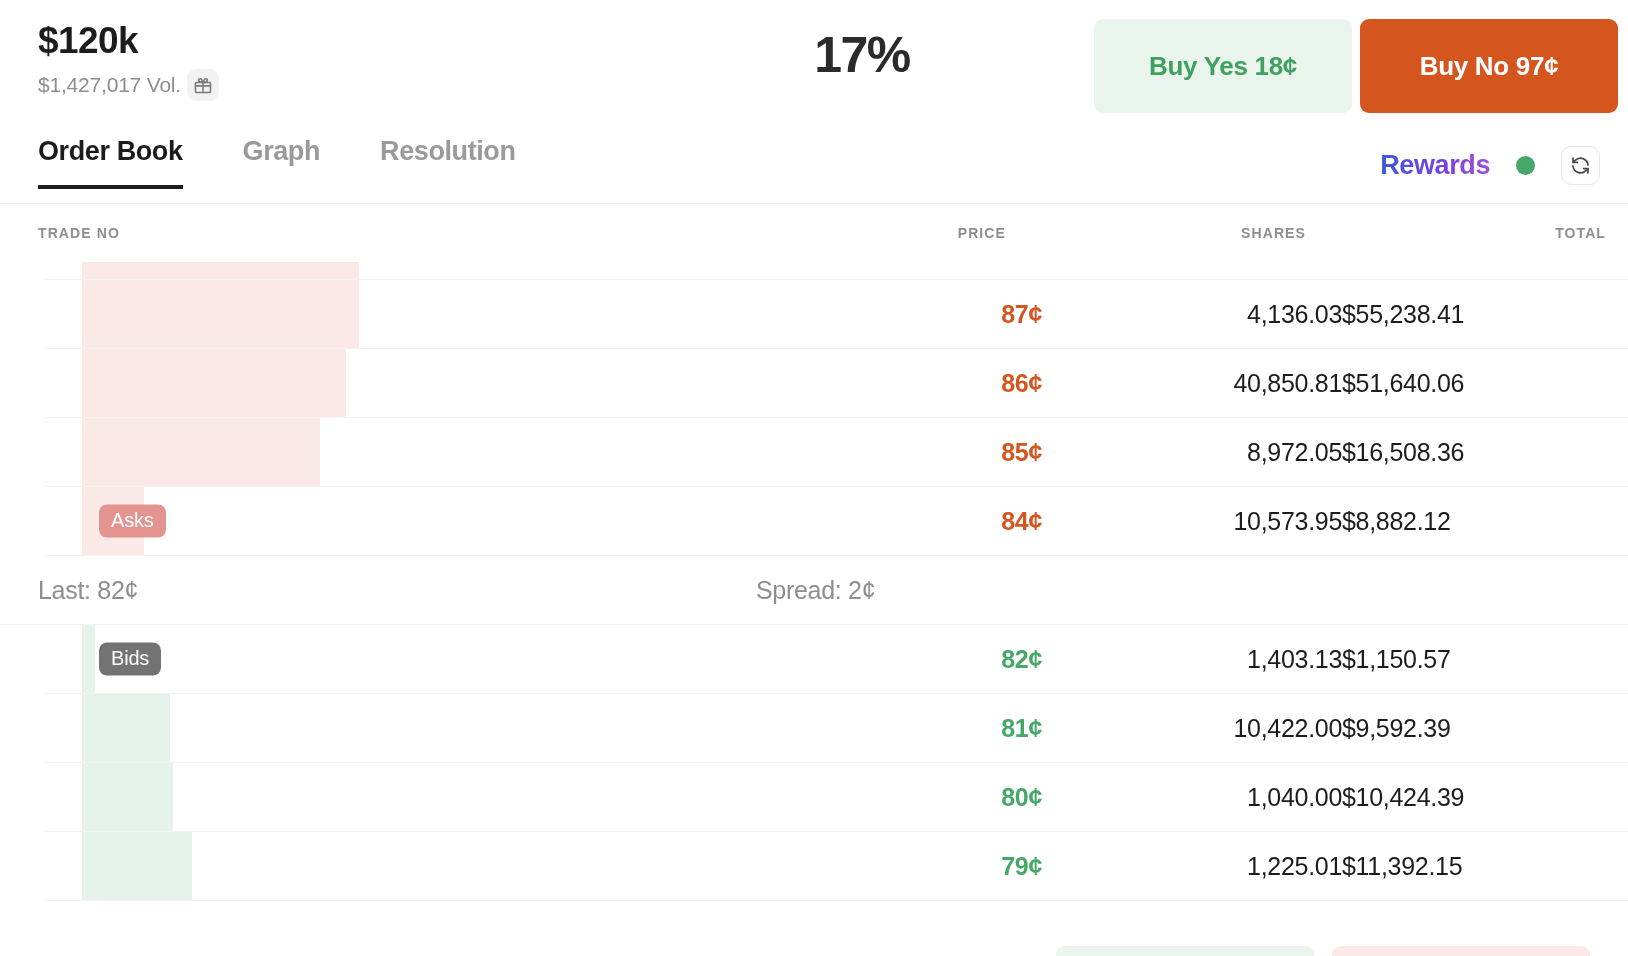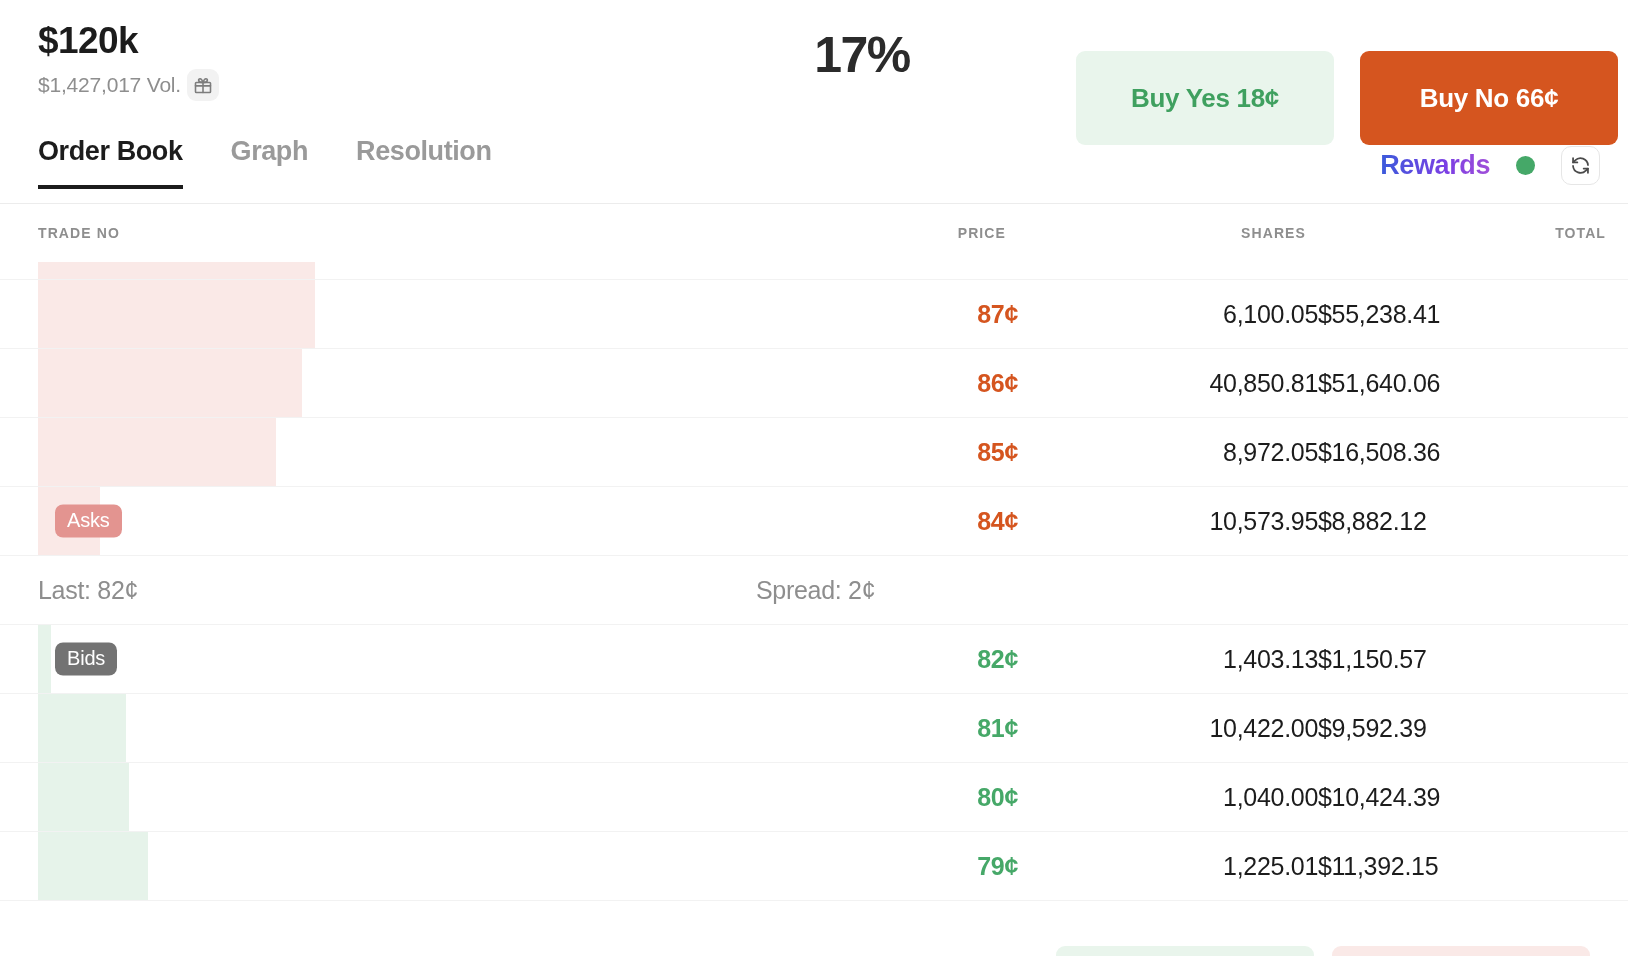--- a/index.html
+++ b/index.html
@@ -51,22 +51,21 @@
     font-weight: 700;
     letter-spacing: -1.5px;
     color: #2b2b2b;
     transform: translateX(48px);
   }
 
   .hdr-btns {
     position: absolute;
     right: 10px; top: 19px;
     display: flex;
-    gap: 26px;
-    margin-top: 32px;
+    gap: 8px;
   }
   .btn {
     border: none;
     border-radius: 9px;
     font-family: inherit;
     font-size: 26px;
     font-weight: 700;
     letter-spacing: -0.3px;
     cursor: pointer;
     height: 94px;
@@ -75,21 +74,21 @@
   .btn-yes { width: 258px; background: #e9f5ec; color: #3fa05f; }
   .btn-no  { width: 258px; background: #d5551f; color: #ffffff; }
 
   
   .tabbar {
     position: relative;
     height: 80px;
     padding: 0 38px;
     border-bottom: 1px solid #ececec;
   }
-  .tabs { display: flex; gap: 48px; height: 100%; align-items: flex-start; padding-top: 12px; }
+  .tabs { display: flex; gap: 60px; height: 100%; align-items: flex-start; padding-top: 12px; }
   .tab {
     font-size: 27px;
     font-weight: 700;
     color: #9a9a9a;
     letter-spacing: -0.4px;
     cursor: pointer;
     padding-bottom: 22px;
     position: relative;
     background: none; border: none; font-family: inherit;
   }
@@ -142,24 +141,25 @@
     color: #8e8e8e;
   }
   .ch-price, .ch-shares, .ch-total { text-align: right; }
 
   .book { position: relative; }
 
   .row {
     position: relative;
     display: grid;
     grid-template-columns: 713px 255px 300px 300px;
-    padding: 0 50px;
+    padding: 0 30px;
     height: 69px;
     align-items: center;
     border-bottom: 1px solid #f2f2f2;
+    margin-left: 44px;
   }
   .row .cell { position: relative; z-index: 2; font-size: 25px; letter-spacing: -0.3px; }
   .c-price  { text-align: right; font-weight: 700; }
   .c-shares { text-align: right; font-weight: 400; color: #1c1c1c; }
   .c-total  { font-weight: 400; color: #1c1c1c; }
   .ask .c-price { color: #d5551f; }
   .bid .c-price { color: #46a868; }
 
   .depth {
     position: absolute;
@@ -242,21 +242,21 @@
         </span>
       </div>
     </div>
 
     <div class="pct-wrap">
       <span class="pct">17%</span>
     </div>
 
     <div class="hdr-btns">
       <button class="btn btn-yes">Buy Yes 18¢</button>
-      <button class="btn btn-no">Buy No 66¢</button>
+      <button class="btn btn-no">Buy No 97¢</button>
     </div>
   </div>
 
   <div class="tabbar">
     <div class="tabs">
       <button class="tab active">Order Book</button>
       <button class="tab">Graph</button>
       <button class="tab">Resolution</button>
     </div>
 
@@ -286,21 +286,21 @@
     <div class="row ask row-clip">
       <div class="depth" style="width:277px"></div>
       <div class="cell c-trade"></div>
 
     </div>
 
     <div class="row ask">
       <div class="depth" style="width:277px"></div>
       <div class="cell c-trade"></div>
       <div class="cell c-price">87¢</div>
-      <div class="cell c-shares">6,100.05</div>
+      <div class="cell c-shares">4,136.03</div>
       <div class="cell c-total">$55,238.41</div>
     </div>
 
     <div class="row ask">
       <div class="depth" style="width:264px"></div>
       <div class="cell c-trade"></div>
       <div class="cell c-price">86¢</div>
       <div class="cell c-shares">40,850.81</div>
       <div class="cell c-total">$51,640.06</div>
     </div>

